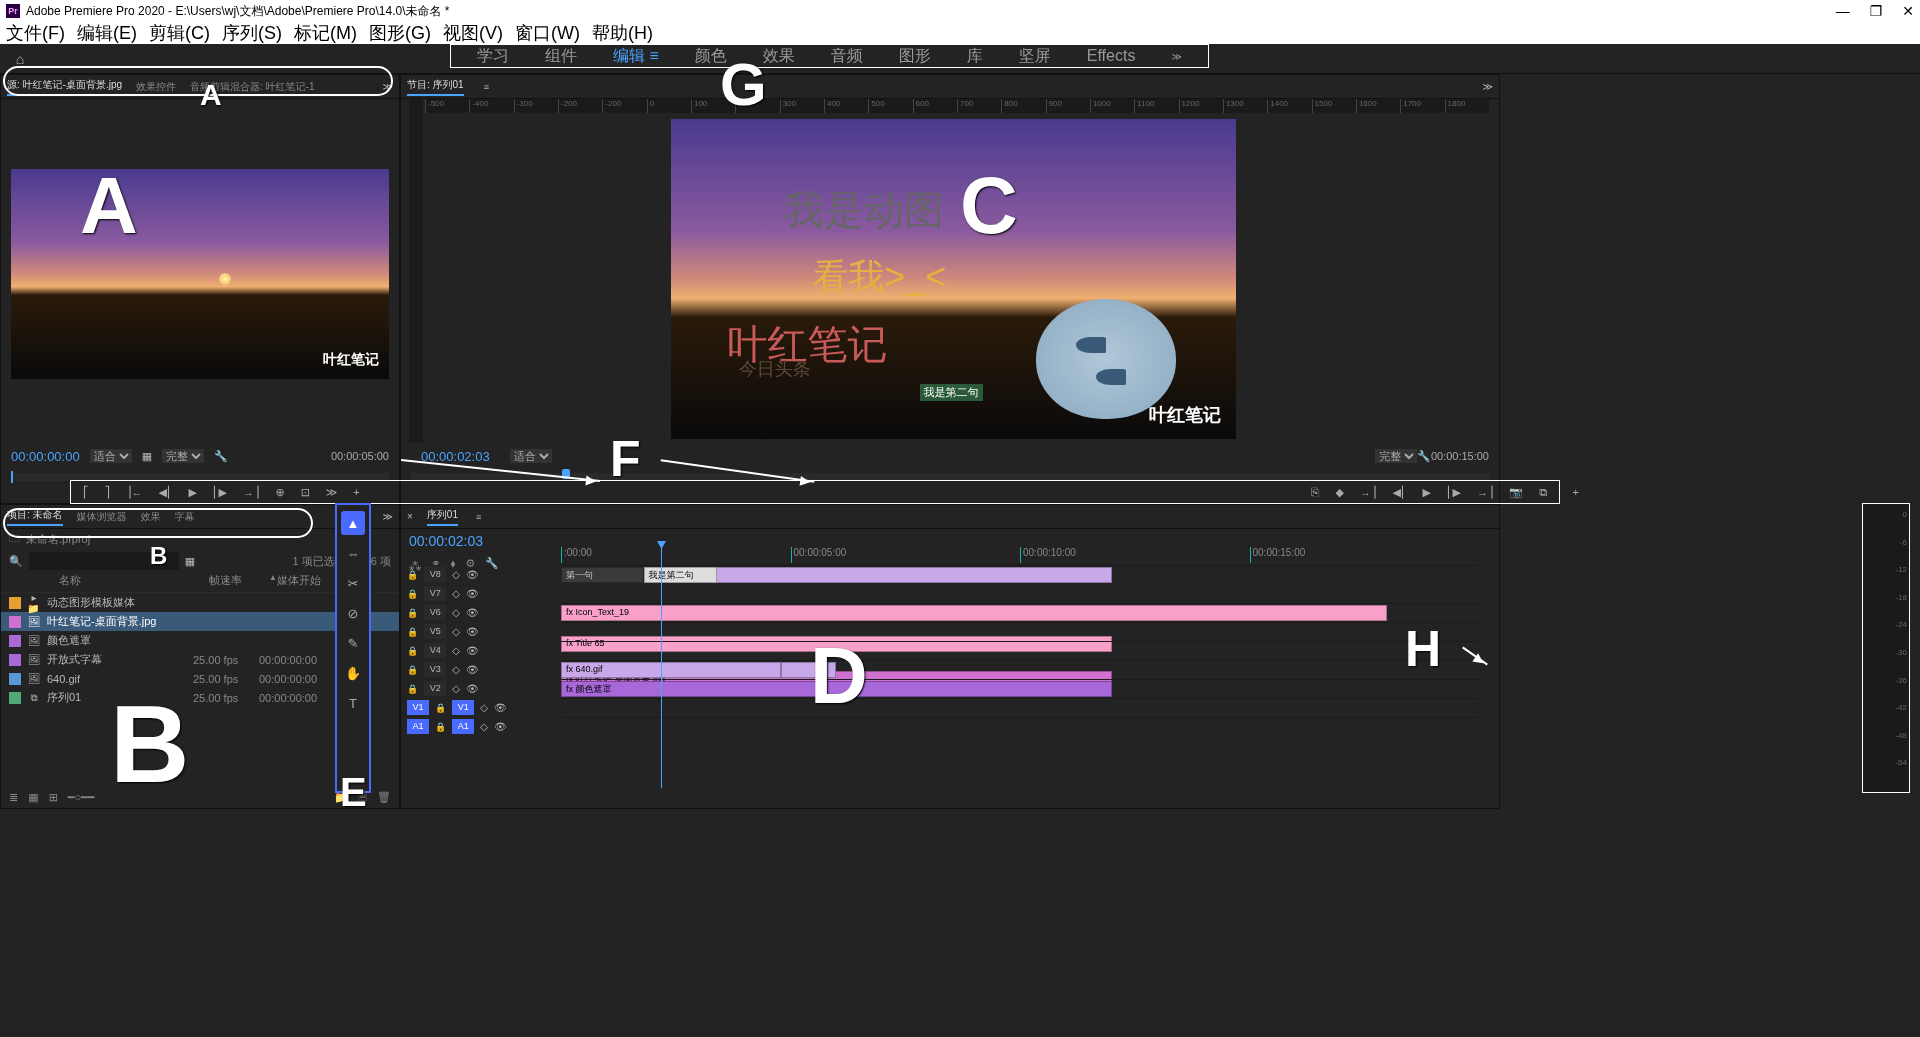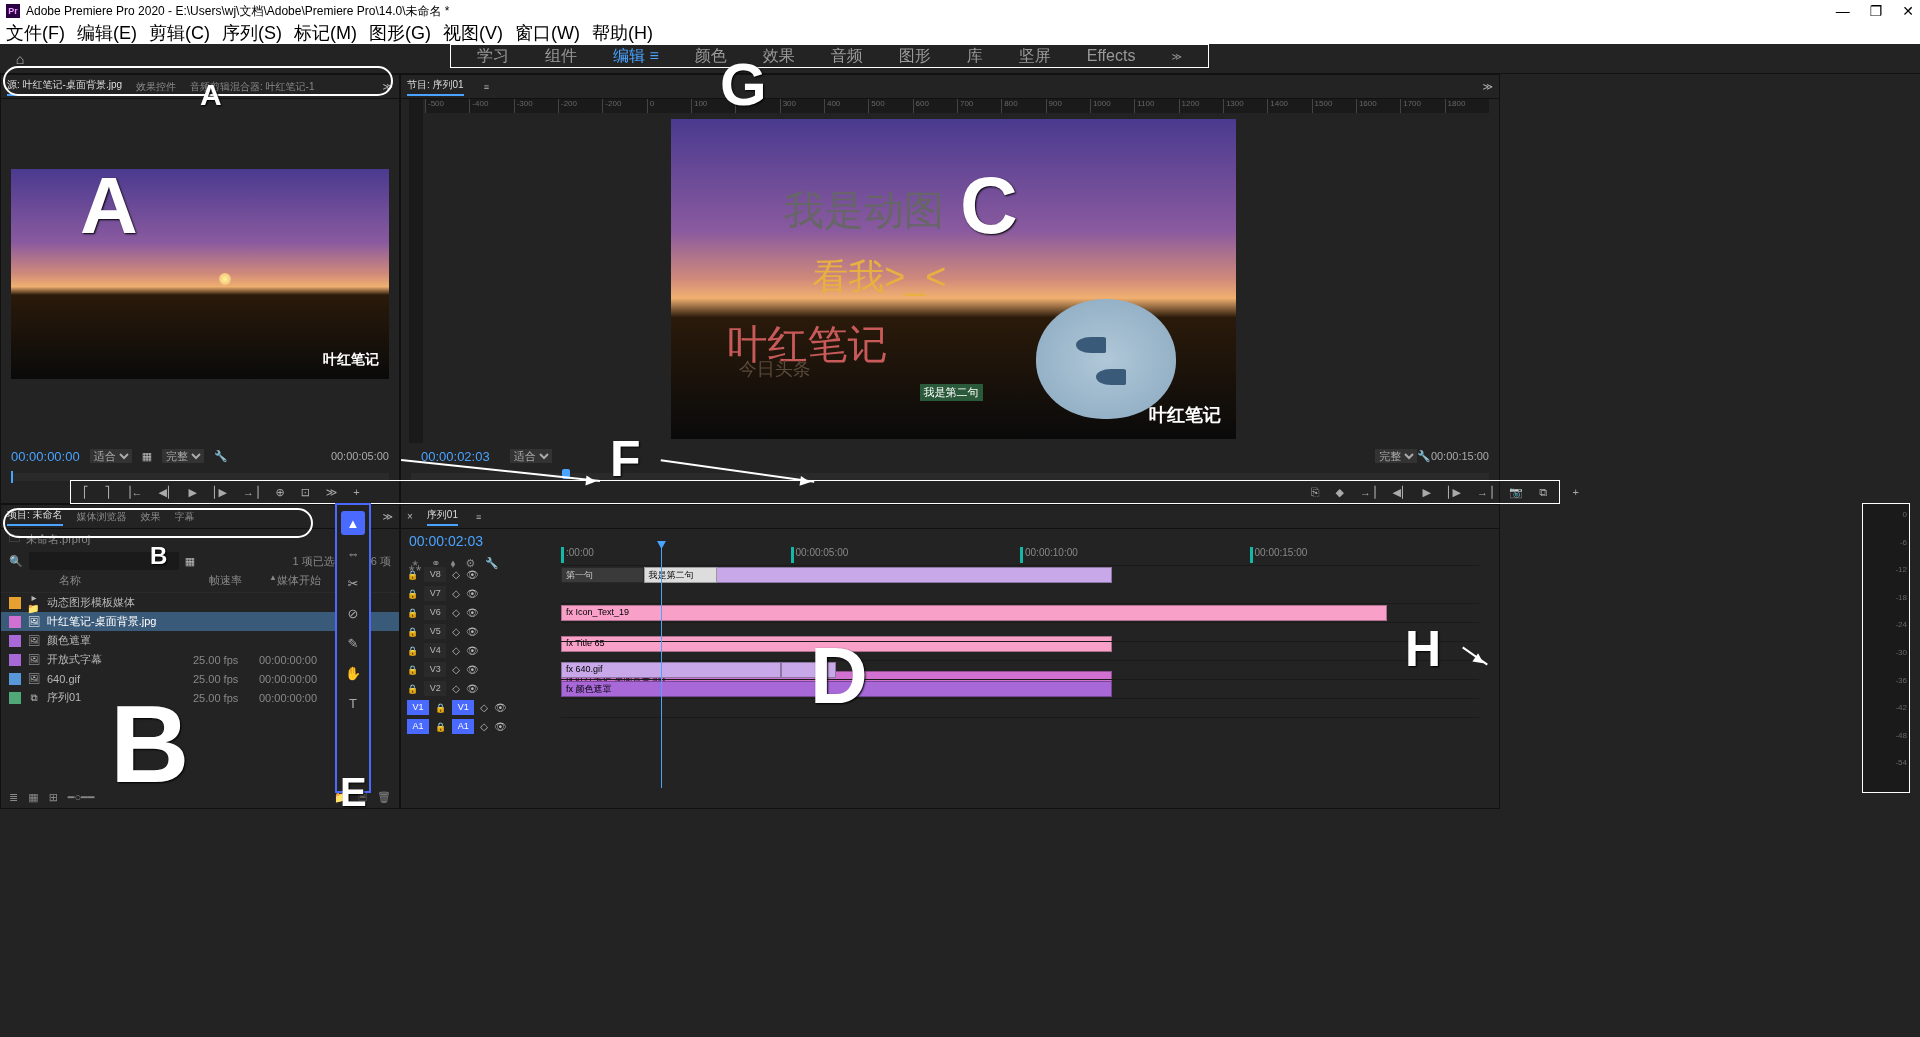--- a/index.html
+++ b/index.html
@@ -88,21 +88,21 @@
 
 .tool-palette { position: absolute; top: 503px; left: 335px; width: 36px; height: 290px; border: 2px solid #4a6aff; background: #232323; display: flex; flex-direction: column; align-items: center; padding: 6px 0; gap: 6px; z-index: 30; }
 .tool-palette .tool { width: 24px; height: 24px; display: flex; align-items: center; justify-content: center; font-size: 13px; color: #aaa; }
 .tool-palette .tool.active { background: #4a6aff; color: #fff; border-radius: 3px; }
 
 
 .panel-d { grid-column: 2; grid-row: 2; border: 1px solid #111; position: relative; overflow: hidden; }
 .tl-tc { color: #4aa3ff; font-size: 14px; padding: 4px 8px; }
 .tl-icons { display: flex; gap: 10px; padding: 4px 8px; font-size: 11px; color: #888; }
 .tl-ruler { position: absolute; top: 42px; left: 160px; right: 20px; height: 16px; font-size: 10px; color: #888; display: flex; }
-.tl-ruler span { flex: 1; border-left: 3px solid #14b8a6; padding-left: 2px; }
+.tl-ruler span { flex: 1; border-left: 1px solid #14b8a6; padding-left: 2px; }
 .tl-tracks { position: absolute; top: 60px; left: 0; right: 20px; }
 .track-row { height: 19px; display: flex; align-items: center; }
 .track-head { width: 160px; display: flex; align-items: center; gap: 6px; padding: 0 6px; font-size: 10px; }
 .track-head .lbl { width: 22px; height: 15px; background: #2a2a2a; text-align: center; font-size: 9px; line-height: 15px; }
 .track-head .lbl.on { background: #4a6aff; color: #fff; }
 .track-head .lock { font-size: 9px; }
 .track-head .eye { font-size: 10px; }
 .track-lane { flex: 1; position: relative; height: 19px; border-top: 1px solid #1a1a1a; }
 .clip { position: absolute; top: 1px; height: 16px; font-size: 9px; color: #000; padding: 1px 4px; overflow: hidden; border: 1px solid rgba(0,0,0,.3); }
 .clip.lavender { background: #c8a8e8; }

